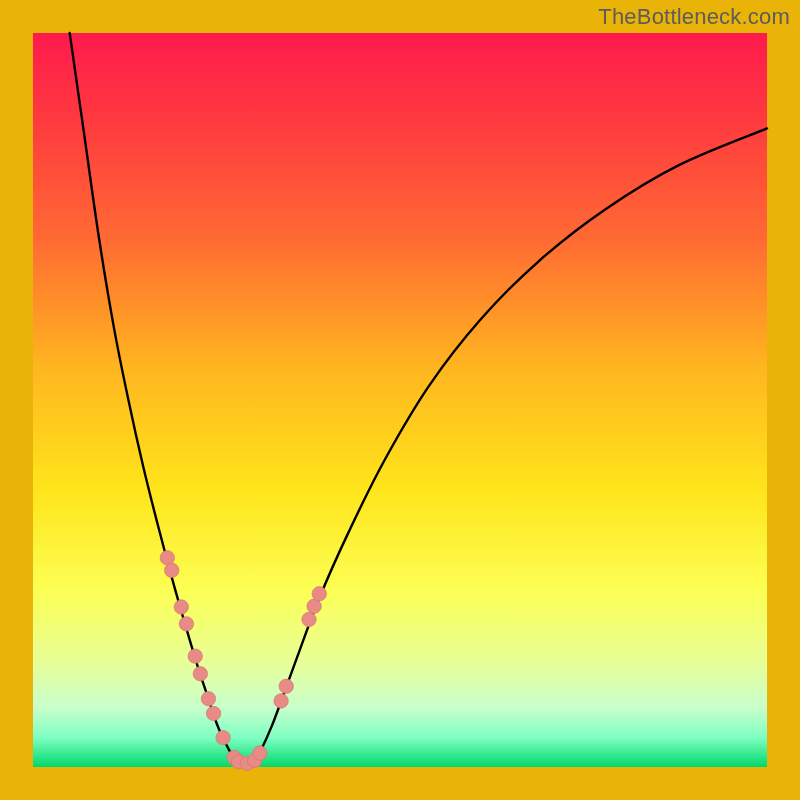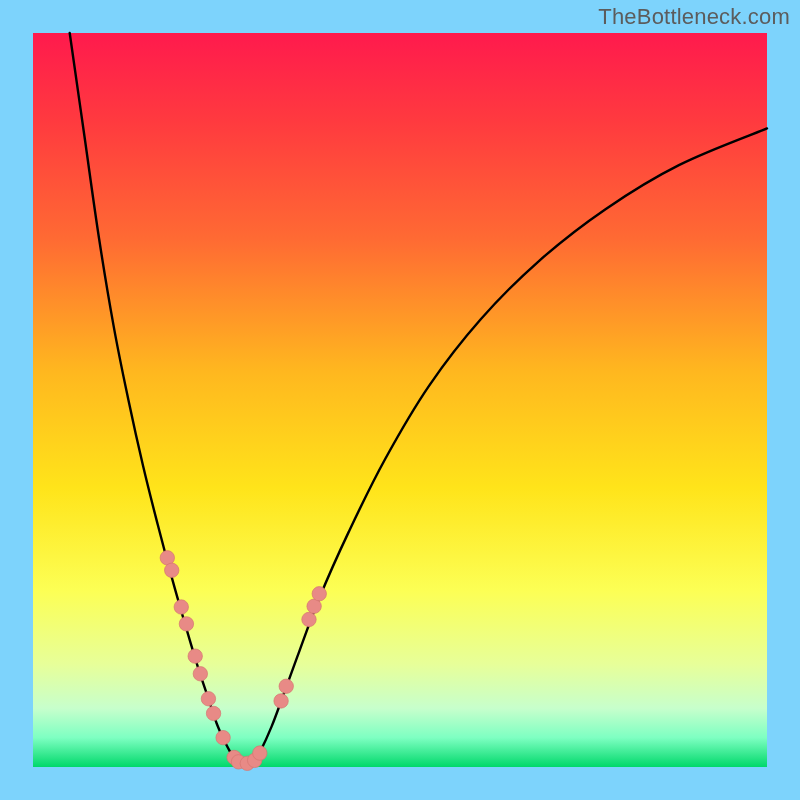--- a/index.html
+++ b/index.html
@@ -9,21 +9,21 @@
     height: 800px;
     background: #000;
     overflow: hidden;
   }
   .outer {
     position: absolute;
     left: 0;
     top: 0;
     width: 800px;
     height: 800px;
-    background: #7dd3fc;
+    background: #eab308;
   }
   .plot {
     position: absolute;
     left: 33px;
     top: 33px;
     width: 734px;
     height: 734px;
     background: linear-gradient(
       to bottom,
       #ff1a4d 0%,

